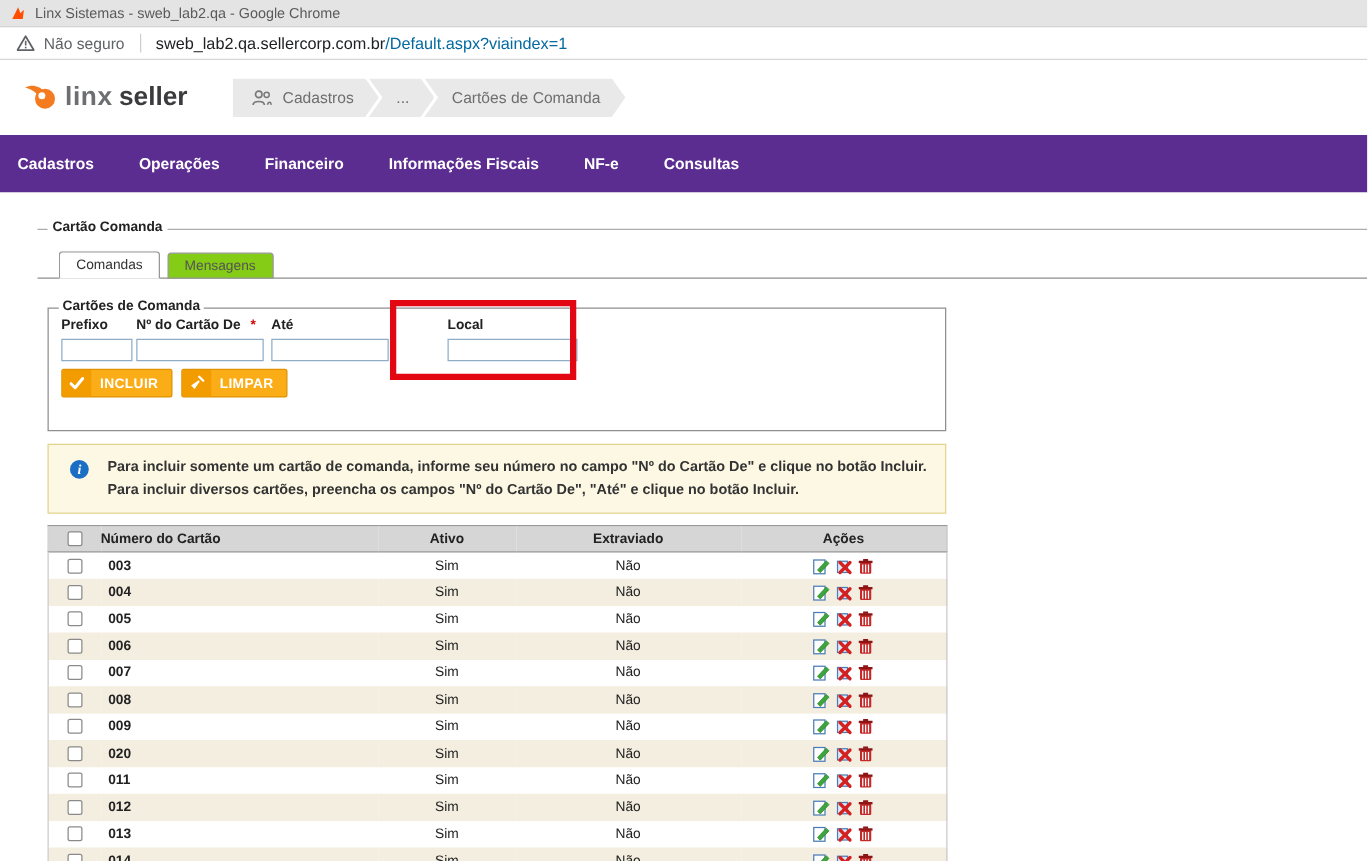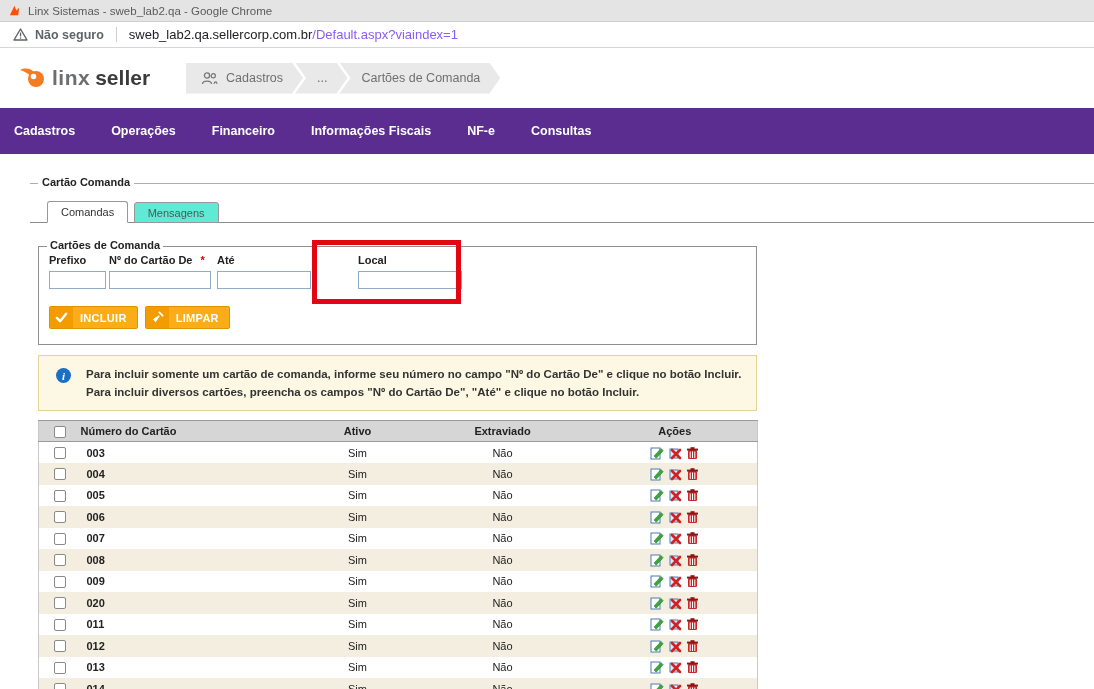--- a/index.html
+++ b/index.html
@@ -7,24 +7,24 @@
               font-family:"Liberation Sans", sans-serif; }
   .screen { position:relative; width:1094px; height:689px; overflow:hidden; background:#fff; }
 
   
   .titlebar { height:22px; background:#e4e4e4; border-bottom:1px solid #cfcfcf;
               display:flex; align-items:center; gap:7px; padding-left:8px; }
   .titlebar-text { font-size:11.5px; color:#5a5a5a; }
 
   .addressbar { height:26px; background:#fff; border-bottom:1px solid #d6d6d6;
                 display:flex; align-items:center; gap:7px; padding-left:13px; }
-  .notsecure { font-size:12.5px; color:#5f6368;font-weight:bold; }
+  .notsecure { font-size:12.5px; color:#5f6368; }
   .addr-div { width:1px; height:15px; background:#cfcfcf; margin:0 5px; }
   .url { font-size:13px; color:#202124; }
-  .url-path { color:#8b5cf6; }
+  .url-path { color:#0369a1; }
 
   
   .header { height:60px; background:#fff; display:flex; align-items:center; padding-left:18px; }
   .logo { display:flex; align-items:center; }
   .logo-linx { font-size:21px; font-weight:bold; color:#6d6e71; letter-spacing:.5px; margin-left:4px; }
   .logo-seller { font-size:21px; font-weight:bold; color:#3b3b3d; margin-left:5px; }
   .crumbs { display:flex; align-items:center; margin-left:36px; height:31px; }
   .crumb { background:#e9e9e9; color:#6f6f6f; font-size:12.5px; height:31px;
            display:flex; align-items:center; padding:0 20px 0 22px; white-space:nowrap;
            clip-path:polygon(0 0, calc(100% - 11px) 0, 100% 50%, calc(100% - 11px) 100%, 0 100%, 11px 50%);
@@ -44,36 +44,36 @@
   .outer-legend { position:absolute; top:22px; left:38px; background:#fff; padding:0 4px;
                   font-size:11px; font-weight:bold; color:#222; z-index:2; }
 
   .tabbar { position:absolute; top:47px; left:30px; right:0; height:22px;
             border-bottom:1px solid #8e8e8e; padding-left:17px; }
   .tab { display:inline-block; height:21px; line-height:20px; padding:0 13px; font-size:11px;
          border:1px solid #989898; border-radius:3px 3px 0 0; margin-right:1px;
          vertical-align:bottom; cursor:pointer; }
   .tab.active { background:#fff; color:#333; height:22px; border-bottom:1px solid #fff;
                 position:relative; z-index:2; }
-  .tab.inactive { background:#5eead4; color:#555; }
+  .tab.inactive { background:#84cc16; color:#555; }
 
   .form-fieldset { position:absolute; top:92px; left:38px; width:719px; height:99px;
                    border:1px solid #8f8f8f; }
   .form-legend { position:absolute; top:-8px; left:8px; background:#fff; padding:0 3px;
                  font-size:11px; font-weight:bold; color:#222; }
   .field { position:absolute; top:7px; }
   .field label { display:block; font-size:11px; font-weight:bold; color:#222; margin-bottom:4px; white-space:nowrap; }
   .field input[type=text] { height:18px; border:1px solid #8fadc9; font-size:11px; padding:0 3px; background:#fff; }
   .f-prefixo { left:10px; }  .f-prefixo input { width:57px; }
   .f-numero  { left:70px; }  .f-numero input  { width:102px; }
   .f-ate     { left:178px; } .f-ate input     { width:94px; }
   .f-local   { left:282px;margin-left:37px; } .f-local input   { width:104px; }
   .req { color:#d40000; margin-left:8px; font-weight:bold; }
 
-  .buttons { position:absolute; left:10px; top:59px; display:flex; gap:7px; }
+  .buttons { position:absolute; left:10px; top:48px; display:flex; gap:7px; }
   .btn { display:flex; align-items:center; height:23px; background:#fbad18;
          border:1px solid #e09200; border-radius:2px; cursor:pointer; padding:0 10px 0 0;
          font-family:inherit; font-size:11px; font-weight:bold; color:#fff; letter-spacing:.3px; }
   .btn-icon { width:23px; height:21px; display:flex; align-items:center; justify-content:center;
               background:#f29c00; border-radius:2px 0 0 2px; margin-right:7px; }
 
   .info-box { position:absolute; top:201px; left:38px; width:719px; min-height:54px;
               background:#fdf8e4; border:1px solid #e3d492; display:flex;
               align-items:flex-start; gap:15px; padding:9px 12px 9px 17px; }
   .info-icon { flex:0 0 auto; width:15px; height:15px; border-radius:50%; background:#1a6fc4;

